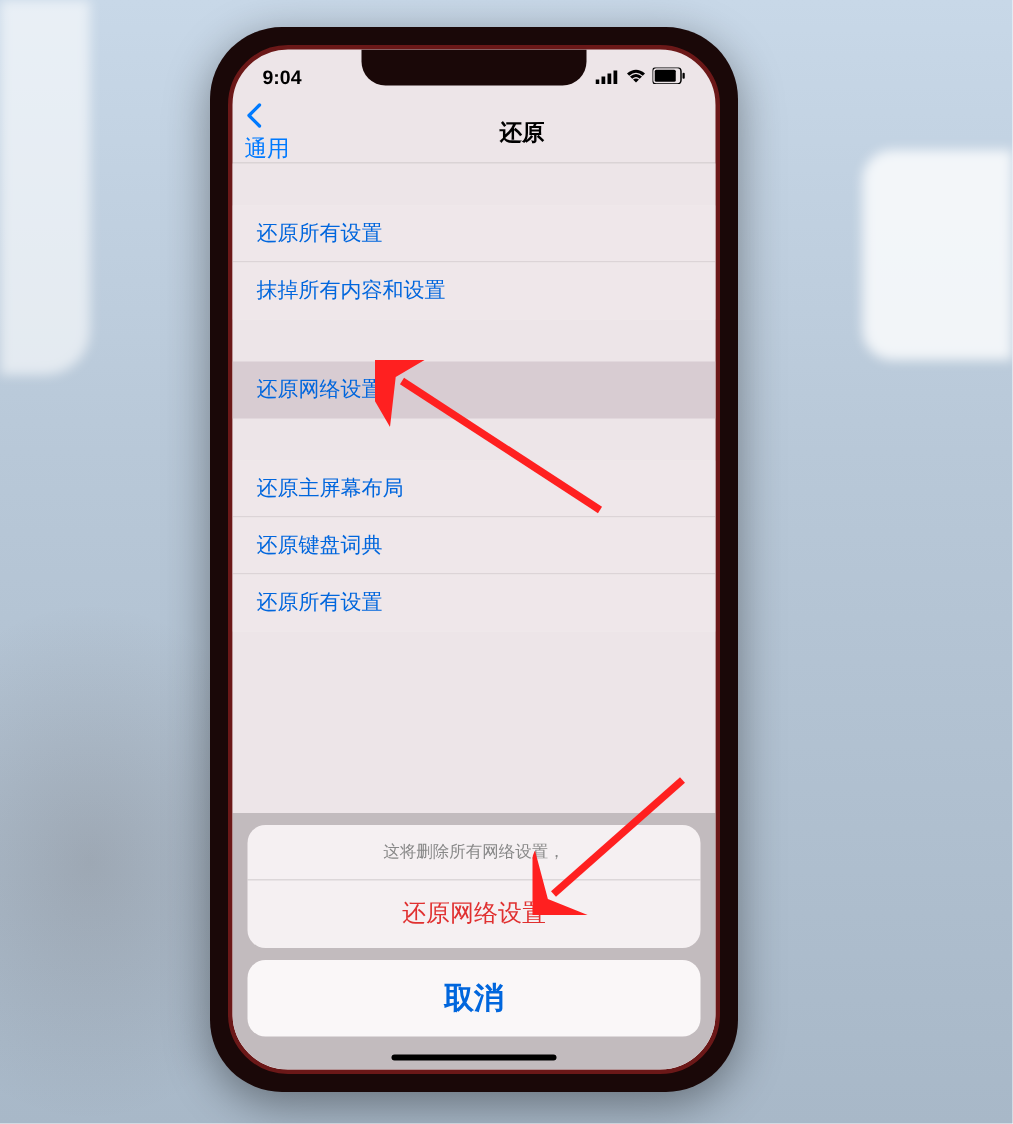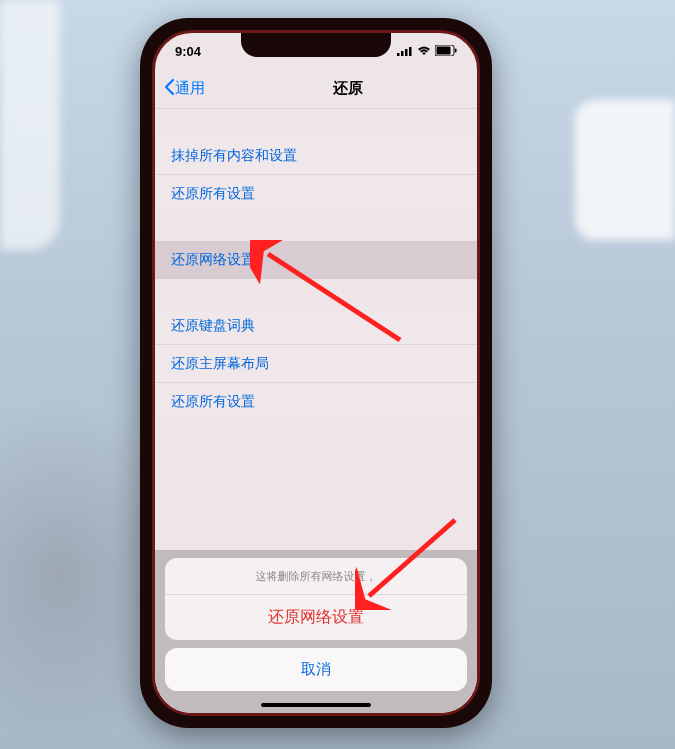--- a/index.html
+++ b/index.html
@@ -78,24 +78,24 @@
     .status-right { display: flex; gap: 4px; align-items: center; }
     .nav-bar {
       height: 40px;
       display: flex;
       align-items: center;
       position: relative;
       border-bottom: 1px solid rgba(0,0,0,0.08);
     }
     .back-btn {
       display: flex;
-      align-items: center;
       color: #007aff;
       font-size: 15px;
       padding-left: 8px;
+      flex-direction: column;
     }
     .nav-title {
       position: absolute;
       left: 50%;
       transform: translateX(-50%);
       font-size: 15px;
       font-weight: 600;
       color: #000;
       margin-left: 32px;
     }
@@ -147,23 +147,23 @@
       text-align: center;
       font-size: 16px;
       color: #e03030;
     }
     .cancel-btn {
       margin-top: 8px;
       background: #faf7f8;
       border-radius: 12px;
       padding: 12px;
       text-align: center;
-      font-size: 15px;
+      font-size: 20px;
       color: #0066dd;
-      font-weight: 400;
+      font-weight: 700;
     }
     .home-indicator {
       position: absolute;
       bottom: 6px;
       left: 50%;
       transform: translateX(-50%);
       width: 110px;
       height: 4px;
       background: #000;
       border-radius: 3px;
@@ -225,39 +225,39 @@
               </svg>
           </span>
           <span>通用</span>
         </div>
         <div class="nav-title">还原</div>
       </div>
 
       <div class="content">
         <div class="group">
           <div class="row">
+            <span>还原所有设置</span>
+          </div>
+          <div class="row">
             <span>抹掉所有内容和设置</span>
-          </div>
-          <div class="row">
-            <span>还原所有设置</span>
           </div>
         </div>
 
         <div class="group">
           <div class="row highlighted">
             <span>还原网络设置</span>
           </div>
         </div>
 
         <div class="group">
           <div class="row">
+            <span>还原主屏幕布局</span>
+          </div>
+          <div class="row">
             <span>还原键盘词典</span>
-          </div>
-          <div class="row">
-            <span>还原主屏幕布局</span>
           </div>
           <div class="row">
             <span>还原所有设置</span>
           </div>
         </div>
       </div>
 
       <div class="overlay">
         <div class="sheet">
           <div class="sheet-msg">

